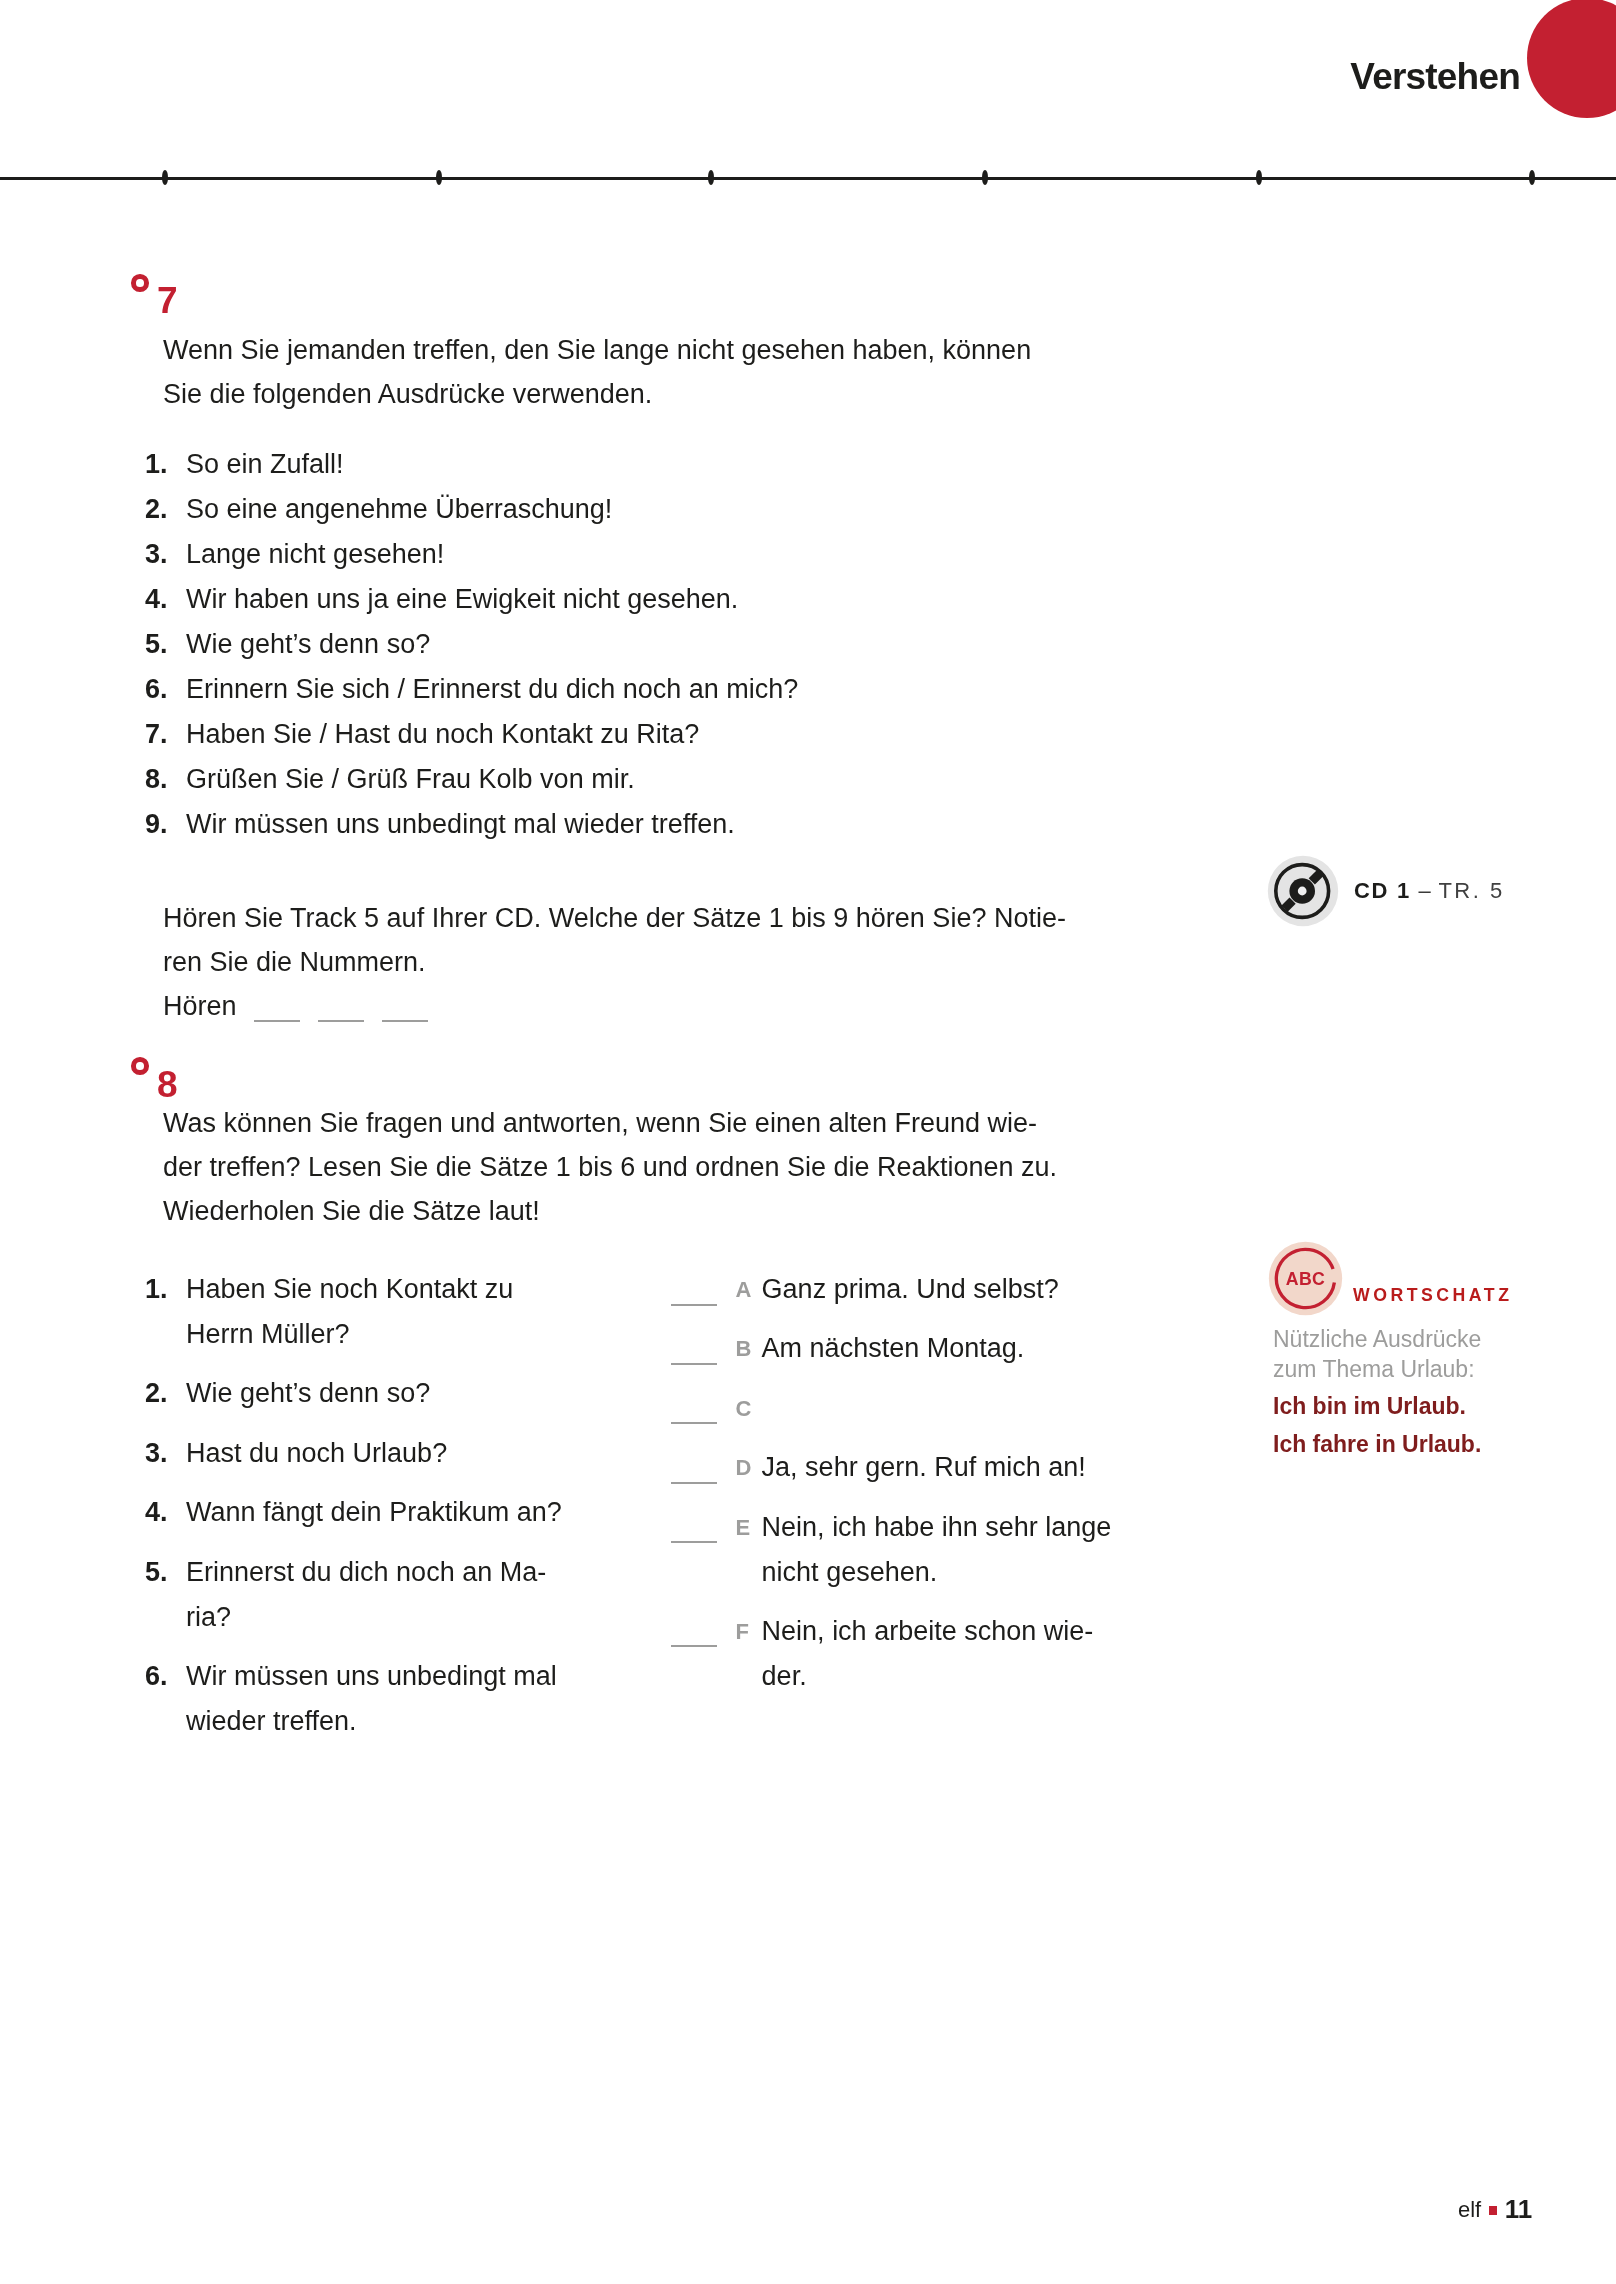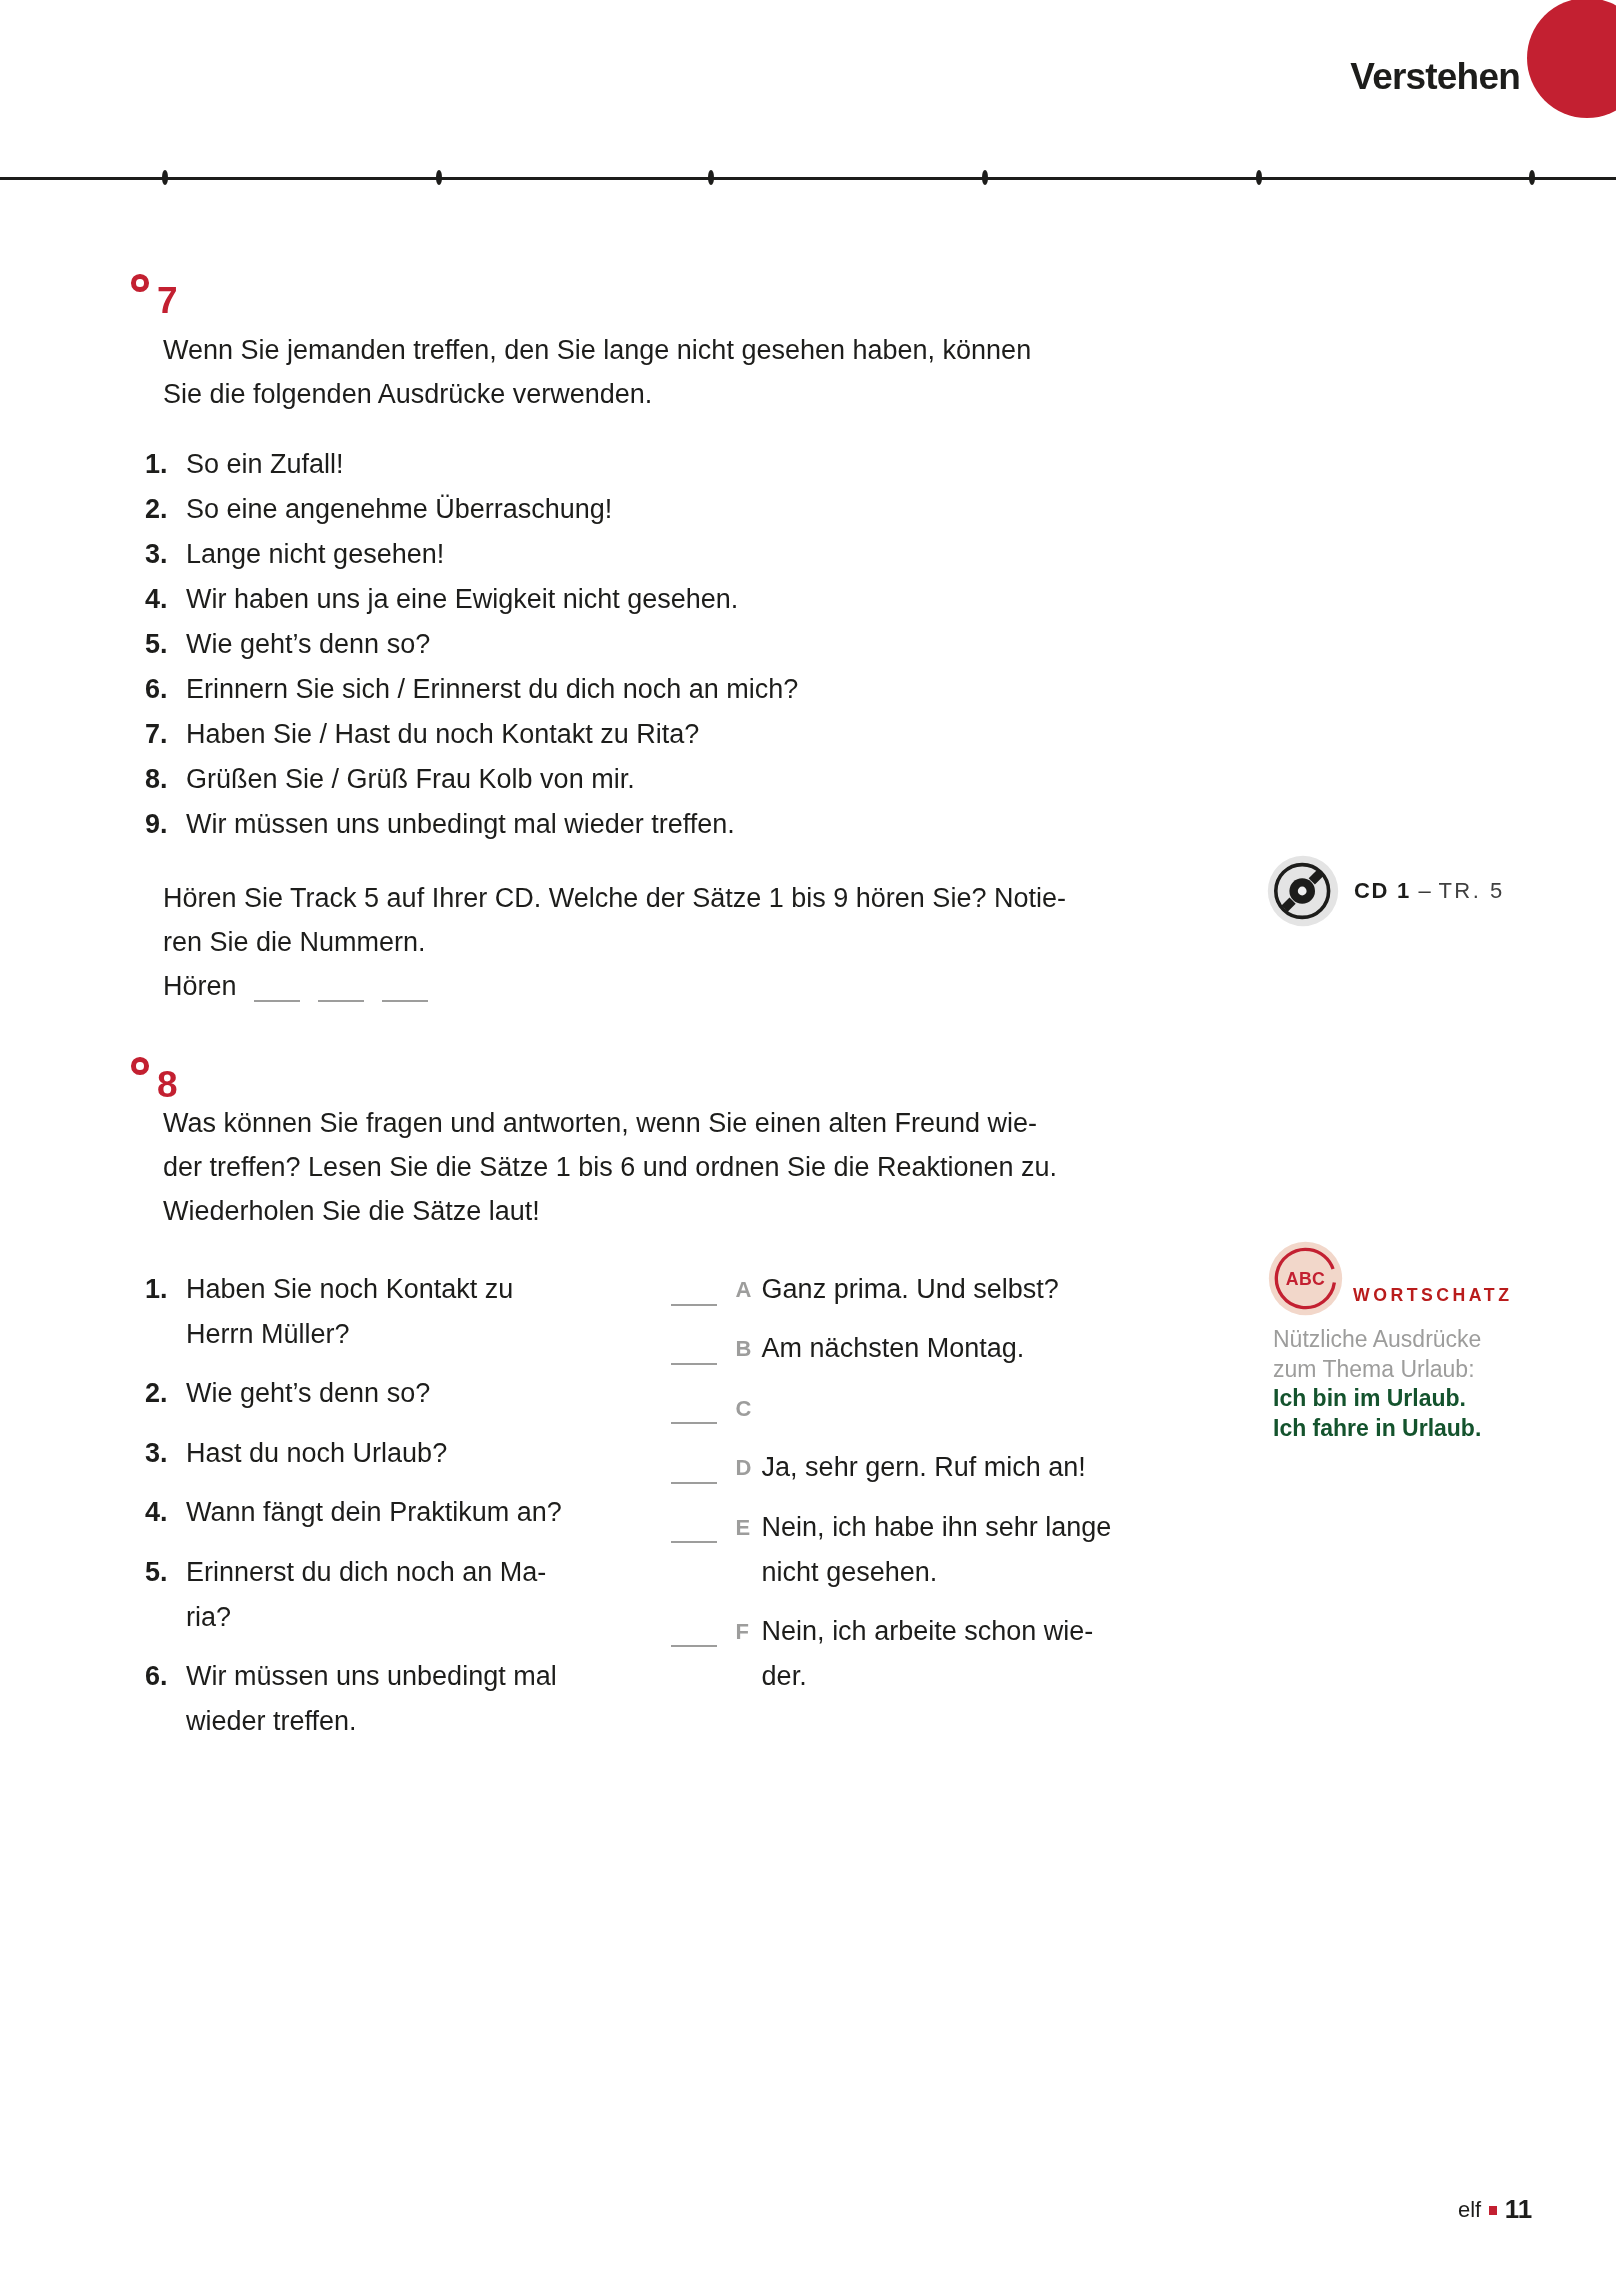--- a/index.html
+++ b/index.html
@@ -24,21 +24,21 @@
   .num-list{position:absolute;list-style:none;margin:0;padding:0;}
   .num-list li{display:grid;grid-template-columns:41px 1fr;font-size:27px;line-height:45px;}
   .num-list .n{font-weight:bold;}
   .blank{display:inline-block;width:46px;height:34px;border-bottom:2.5px solid #9d9d9c;flex:none;}
 
   
   .ex7-marker{left:131px;top:274px;}
   .ex7-num{left:157px;top:282px;}
   .ex7-intro{left:163px;top:328px;}
   .ex7-list{left:145px;top:442px;}
-  .ex7-listen{left:163px;top:876px;}
+  .ex7-listen{left:163px;top:896px;}
   .saetze-row{display:flex;align-items:flex-start;line-height:44px;}
   .saetze-row .s-label{font-size:27px;}
   .saetze-row .blank{margin-left:17.7px;margin-top:1.7px;}
 
   .cd-badge{position:absolute;left:1267px;top:855px;display:flex;align-items:center;}
   .cd-svg{width:72px;height:72px;flex:none;}
   .cd-text{margin-left:15px;display:flex;align-items:flex-end;white-space:nowrap;}
   .cd-bold{font-size:22px;font-weight:bold;letter-spacing:1.7px;}
   .cd-sep{font-size:22px;margin:0 7.6px;color:#3a3a39;}
   .cd-track{font-size:22px;letter-spacing:2.5px;color:#404040;}
@@ -57,21 +57,21 @@
   .a-item .t{font-size:27px;line-height:45px;}
 
   
   .wortschatz{position:absolute;left:1268px;top:1241px;width:287px;}
   .abc-icon{position:absolute;left:0;top:0;width:75px;height:75px;}
   .abc-icon svg{width:75px;height:75px;display:block;}
   .abc-text{position:absolute;left:0;top:0.8px;width:75px;height:75px;display:flex;align-items:center;justify-content:center;
     font-size:17.7px;font-weight:bold;color:#c32031;letter-spacing:0.4px;}
   .ws-label{position:absolute;left:85px;top:44px;font-size:17.7px;font-weight:bold;letter-spacing:3.5px;color:#b91c1c;}
   .ws-text{position:absolute;left:5px;top:84px;font-size:23px;line-height:29.6px;color:#9d9d9c;}
-  .ws-text .bold{font-weight:bold;color:#14532d;}
+  .ws-text .bold{font-weight:bold;color:#7f1d1d;margin-top:8px;}
 
   
   .footer{position:absolute;left:1458px;top:2194px;display:flex;align-items:center;}
   .pf-word{font-size:22px;}
   .pf-dot{width:8.4px;height:8.4px;background:#c32031;margin:1.7px 7.6px 0 7.6px;}
   .pf-num{font-size:26px;font-weight:bold;}
 </style>
 </head>
 <body>
 

